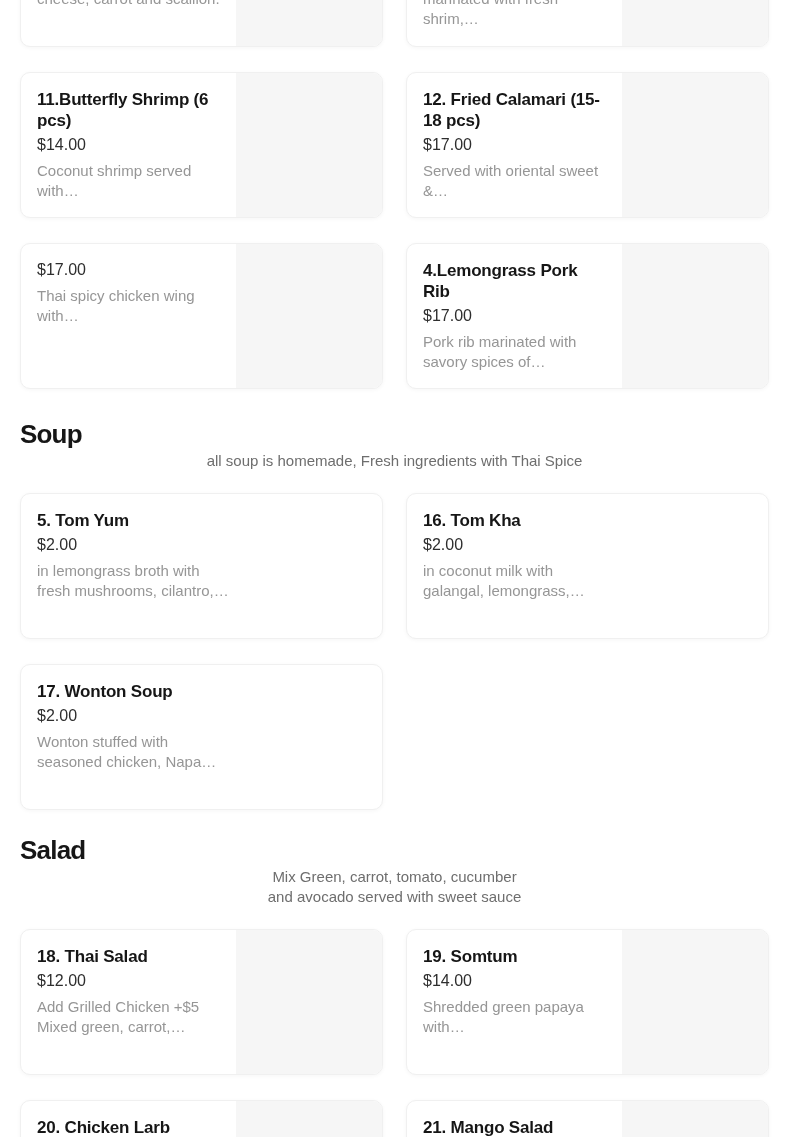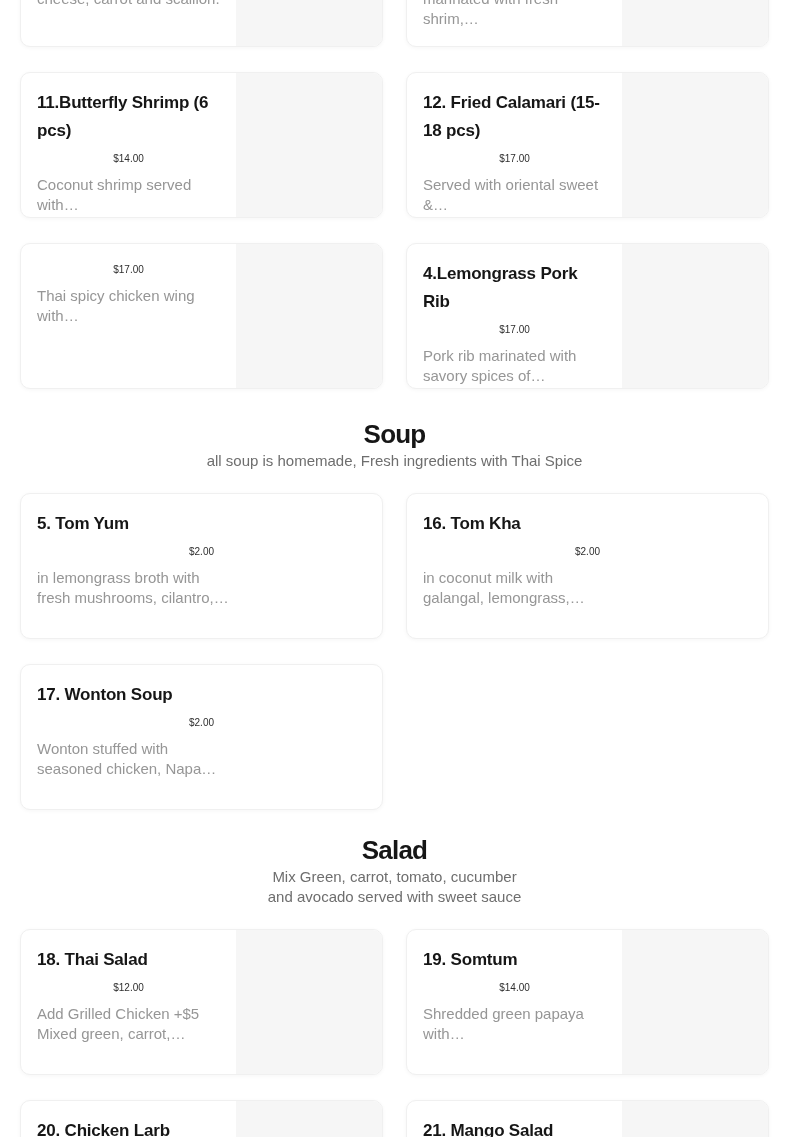--- a/index.html
+++ b/index.html
@@ -34,46 +34,44 @@
     border-radius:10px;
     overflow:hidden;
     display:flex;
     box-shadow:0 1px 4px rgba(0,0,0,0.04);
     cursor:pointer;
   }
   .card-body{flex:1;min-width:0;padding:16px;}
   .card-img{width:146px;flex:none;background:var(--image-placeholder-color,#f6f6f6);}
   .item-name{
     margin:0 0 4px;
-    font-size:17px;font-weight:700;line-height:28px;
+    font-size:17px;font-weight:700;line-height:21px;
     letter-spacing:-0.2px;
     color:var(--title-color,#161616);
     display:-webkit-box;-webkit-line-clamp:2;-webkit-box-orient:vertical;overflow:hidden;
   }
   .item-price{
     margin:0 0 6px;
-    font-size:10px;line-height:20px;
+    font-size:16px;line-height:20px;
     color:var(--price-color,#2e2e2e);
-    text-align:center;
   }
   .item-desc{
     margin:0;
     font-size:15px;line-height:20px;
     color:var(--desc-color,#969696);
     white-space:pre-line;
     display:-webkit-box;-webkit-line-clamp:2;-webkit-box-orient:vertical;overflow:hidden;
   }
   .partial-desc{margin-top:71px;}
   .narrow-desc{max-width:200px;}
   .section-title{
     margin:30px 0 2px;
     font-size:26px;font-weight:700;line-height:30px;
     letter-spacing:-0.8px;
     color:var(--title-color,#161616);
-    text-align:center;
   }
   .salad-title{margin-top:22px;}
   .section-subtitle{
     margin:0 0 22px;
     font-size:15px;line-height:20px;
     color:var(--subtitle-color,#6e6e6e);
     white-space:pre-line;
     text-align:center;
   }
 </style>

